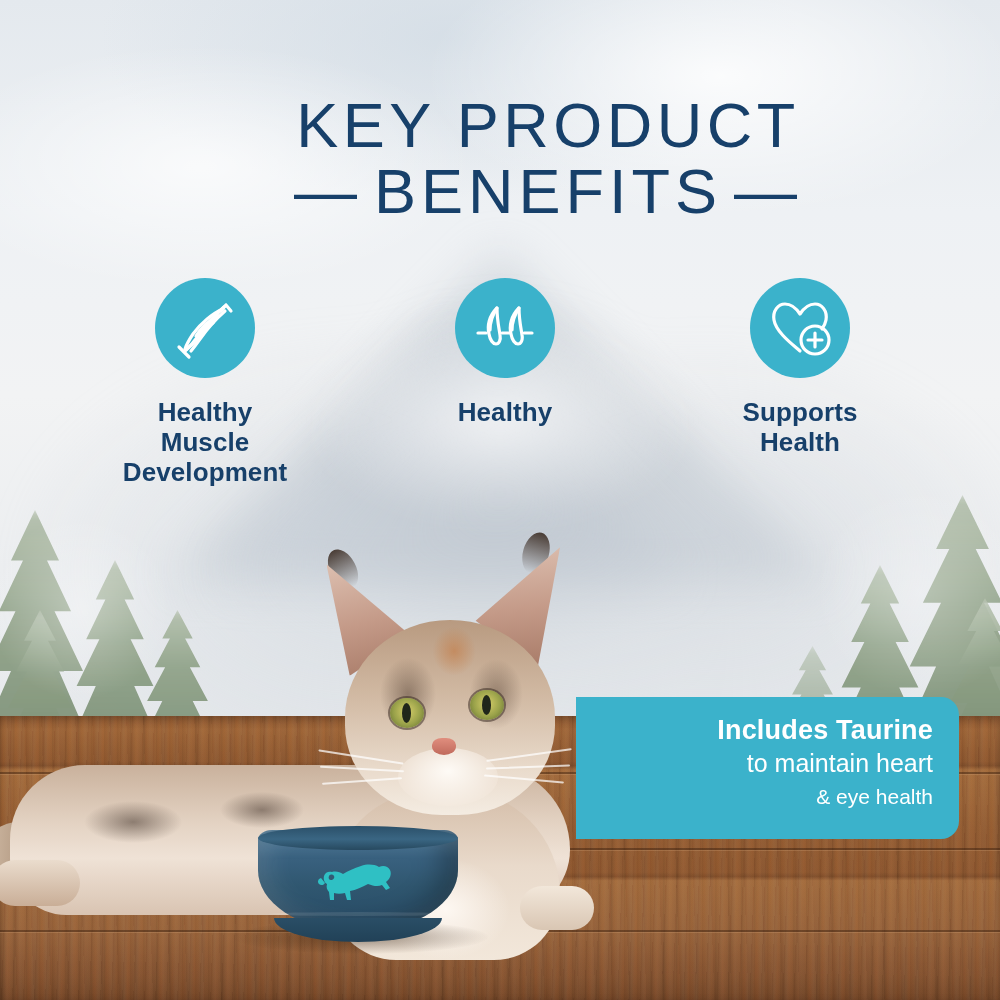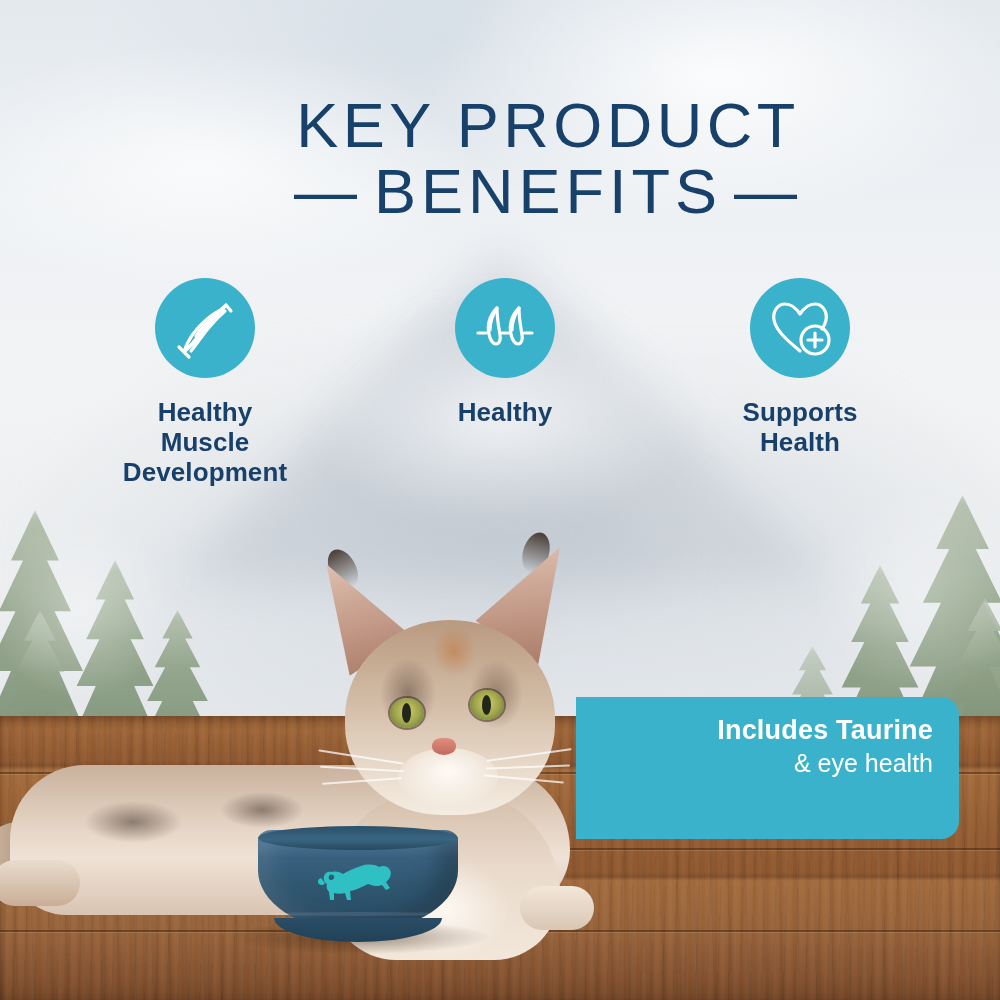--- a/index.html
+++ b/index.html
@@ -171,21 +171,21 @@
     background:linear-gradient(180deg,#eadccd,#c9ae97);}
 
   
   .callout{
     position:absolute;left:560px;top:697px;width:383px;height:142px;
     background:#3bb2cb;border-radius:0 18px 18px 0;
     box-sizing:border-box;padding:16px 26px 0 0;text-align:right;color:#ffffff;margin-left:16px;
   }
   .callout .c1{font-size:27px;font-weight:700;line-height:34px;letter-spacing:.2px;}
   .callout .c2{font-size:25px;font-weight:400;line-height:33px;}
-  .callout .c3{font-size:25px;font-weight:400;line-height:33px;}
+  .callout .c3{font-size:21px;font-weight:400;line-height:33px;}
 
   
   .bowl{position:absolute;left:258px;top:826px;width:200px;height:122px;}
   .kibble{
     position:absolute;left:24px;top:-22px;width:152px;height:58px;border-radius:50%;
     background:
       radial-gradient(circle 7px at 18% 40%, #b79a6b 0%, #8d7346 80%, rgba(141,115,70,0) 100%),
       radial-gradient(circle 8px at 34% 22%, #c0a476 0%, #8f7548 80%, rgba(143,117,72,0) 100%),
       radial-gradient(circle 7px at 52% 34%, #b49866 0%, #86六c42 80%, rgba(134,108,66,0) 100%),
       radial-gradient(circle 8px at 68% 20%, #c5a97b 0%, #937848 80%, rgba(147,120,72,0) 100%),
@@ -327,20 +327,21 @@
     <div class="whisker" style="left:320px;top:208px;width:84px;transform:rotate(3deg);"></div>
     <div class="whisker" style="left:322px;top:220px;width:80px;transform:rotate(-4deg);"></div>
     <div class="whisker" style="left:486px;top:194px;width:86px;transform:rotate(-8deg);"></div>
     <div class="whisker" style="left:486px;top:206px;width:84px;transform:rotate(-2deg);"></div>
     <div class="whisker" style="left:484px;top:218px;width:80px;transform:rotate(5deg);"></div>
     <div class="paw"></div>
   </div>
 
   <div class="callout">
     <div class="c1">Includes Taurine</div>
+    <div class="c2">to maintain heart</div>
     <div class="c3">&amp; eye health</div>
   </div>
 
   <div class="bowl-shadow"></div>
   <div class="bowl">
     <div class="kibble"></div>
     <div class="bowl-body"></div>
     <div class="bowl-rim"></div>
     <div class="bowl-ring"></div>
     <div class="bowl-foot"></div>

